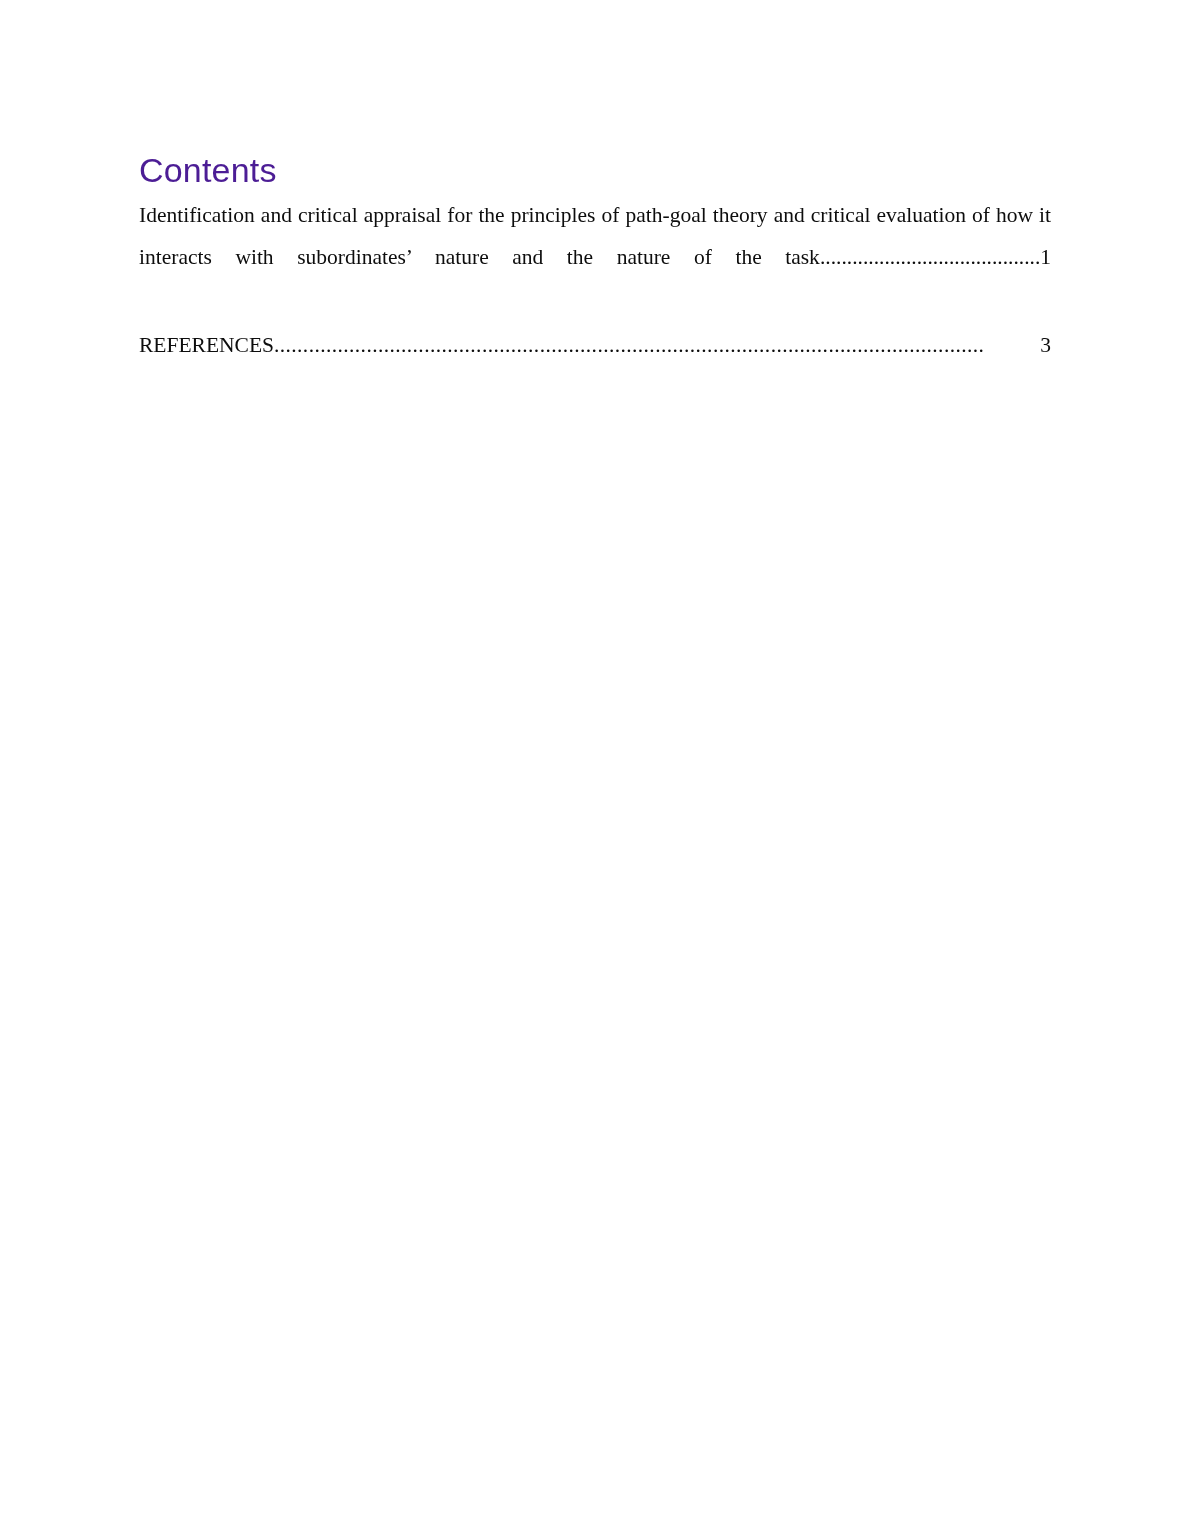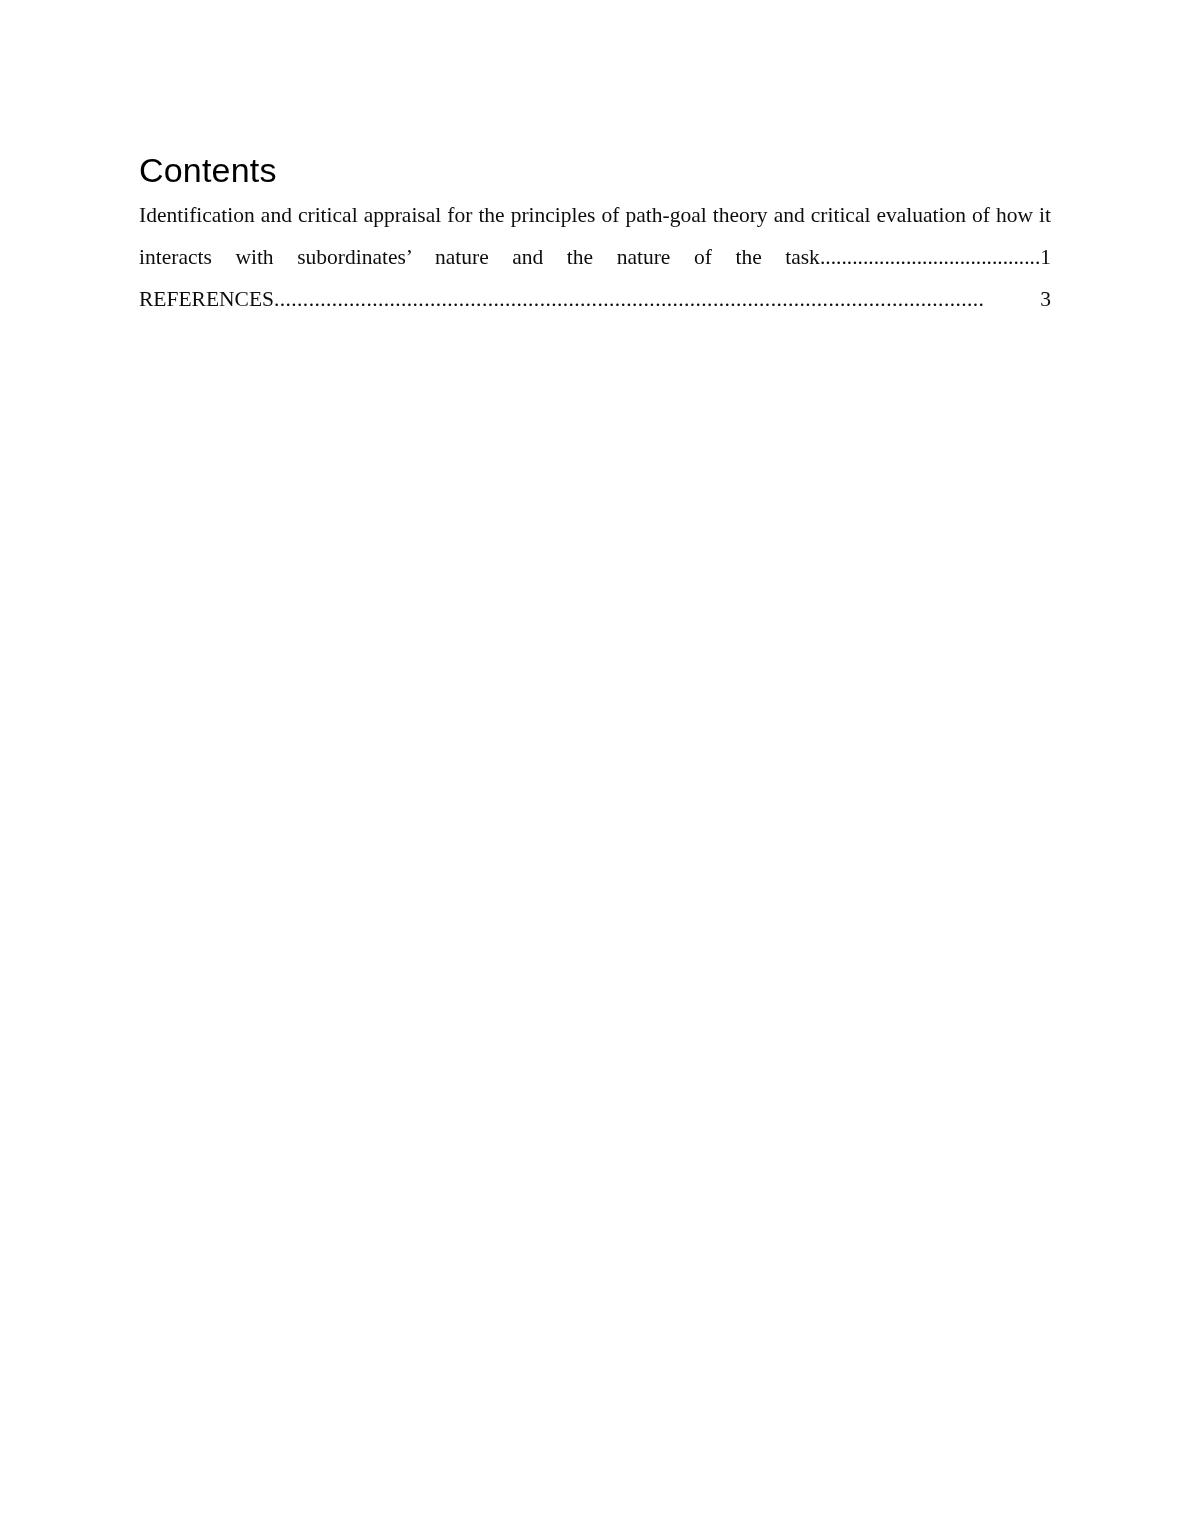--- a/index.html
+++ b/index.html
@@ -18,21 +18,21 @@
   .doc-body {
     position: absolute;
     left: 139px;
     top: 150px;
     width: 912px;
   }
   .toc-heading {
     font-family: "Liberation Sans", sans-serif;
     font-size: 34px;
     font-weight: 400;
-    color: #000000;
+    color: #4c1d95;
     line-height: 1.2;
     margin: 0 0 4px 0;
     letter-spacing: 0.2px;
   }
   .toc-list {
     font-family: "Liberation Serif", serif;
     font-size: 21.5px;
     color: #0d0d0d;
     line-height: 1.95;
   }
@@ -47,21 +47,21 @@
   }
   .dots {
     font-family: "Liberation Serif", serif;
   }
   
   .entry-single {
     display: flex;
     align-items: baseline;
     width: 100%;
   }
-  .entry-single .label { white-space: nowrap; }
+  .entry-single .label { white-space: nowrap; margin-top: 46px; }
   .entry-single .dotfill {
     flex: 1 1 auto;
     overflow: hidden;
     white-space: nowrap;
     margin: 0;
     letter-spacing: 0.4px;
   }
   .entry-single .pageno { white-space: nowrap; }
 </style>
 </head>

